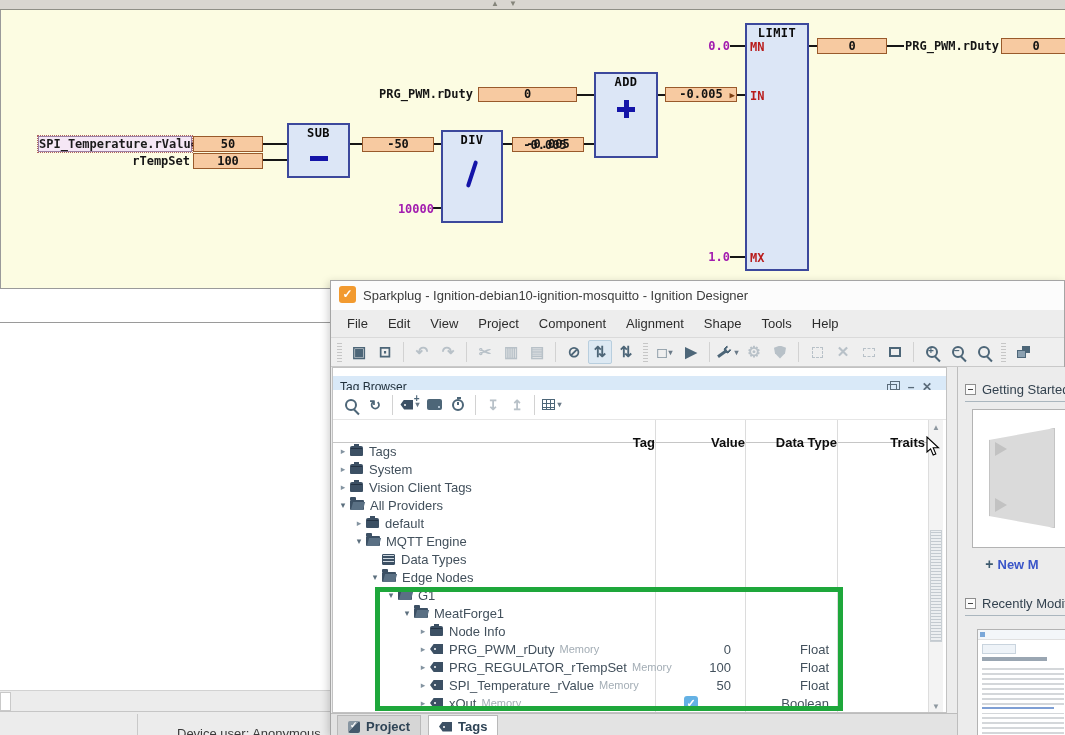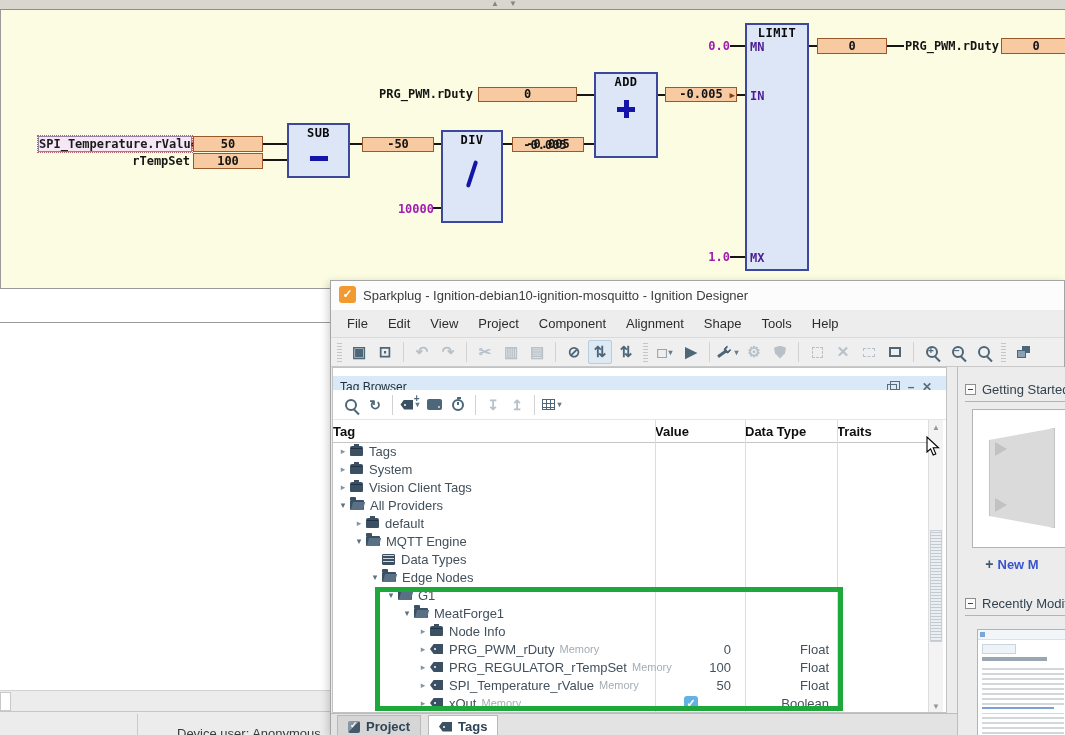--- a/index.html
+++ b/index.html
@@ -21,21 +21,21 @@
   .vbox{position:absolute;background:#f7caa1;border:1px solid #995a2b;box-sizing:border-box;
         font:bold 12px "DejaVu Sans Mono",monospace;color:#131313;text-align:center;line-height:14px}
   .spibox{position:absolute;background:#f5e7f5;border:1px solid #9a7fa5;outline:1px dotted #b06060;
         box-sizing:border-box;font:bold 12px "DejaVu Sans Mono",monospace;color:#1b1b1b;text-align:center;line-height:14px}
   .blk{position:absolute;background:#dce6f6;border:2px solid #3c489c;box-sizing:border-box}
   .blk-t{position:absolute;left:0;right:0;top:1px;text-align:center;
          font:bold 12px "DejaVu Sans Mono",monospace;color:#0a0a0a;letter-spacing:.5px}
   .wire{position:absolute;background:#161616;height:2px}
   .flabel{position:absolute;font:bold 12px "DejaVu Sans Mono",monospace;color:#161616;white-space:nowrap}
   .clab{color:#a21caf}
-  .pin{position:absolute;left:3px;font:bold 12px "DejaVu Sans Mono",monospace;color:#4c1d95}
+  .pin{position:absolute;left:3px;font:bold 12px "DejaVu Sans Mono",monospace;color:#b91c1c}
   .cont{position:absolute;right:1px;top:2px;font-size:9px;line-height:10px;color:#7d3f12}
   .op-minus{position:absolute;left:50%;top:31px;transform:translateX(-50%);width:18px;height:5px;background:#1414a8}
   .op-plus{position:absolute;left:50%;top:26px;transform:translateX(-50%);width:18px;height:18px}
   .op-plus::before{content:"";position:absolute;left:0;top:7px;width:18px;height:5px;background:#1414a8}
   .op-plus::after{content:"";position:absolute;left:7px;top:0;width:5px;height:18px;background:#1414a8}
   .op-slash{position:absolute;left:50%;top:28px;transform:translateX(-50%) rotate(18deg);width:4px;height:28px;background:#1414a8;border-radius:2px}
 
   
   #win{left:330px;top:280px;width:735px;height:455px;background:#ececec;border:1px solid #a5a5a5;
        box-sizing:border-box;box-shadow:-2px 2px 8px rgba(0,0,0,.18)}
@@ -105,21 +105,21 @@
   #tagpanel{left:1px;top:86px;width:615px;height:346px;background:#fff;border:1px solid #c2c2c2;box-sizing:border-box}
   #tptitle{left:0;top:8px;right:0;height:22px;background:#d9e9f8;border-bottom:1px solid #bcd2e6}
   #tptitletext{position:absolute;left:7px;top:4px;font-size:12px;color:#20303c}
   .tp-ic{position:absolute;top:2px;width:16px;height:17px;display:flex;align-items:center;justify-content:center;
          color:#5a6b7a;font-size:12px;font-weight:bold}
   #tpbar{left:0;top:22px;right:0;height:30px;background:#fff;border-bottom:1px solid #e6e6e6;
          display:flex;align-items:center;padding-left:6px;box-sizing:border-box}
   #tptable{left:0;top:52px;right:0;bottom:0;background:#fff;overflow:hidden}
   #tphead{position:absolute;left:0;top:0;width:594px;height:22px;border-bottom:1px solid #c6c6c6;
           font-weight:bold;font-size:13px;color:#0e0e0e}
-  .hc{position:absolute;top:4px;text-align:left}
+  .hc{position:absolute;top:15px;text-align:right}
   .cl{position:absolute;top:0;width:1px;height:292px;background:#dcdcdc}
   #rows{position:absolute;left:0;top:22px;width:594px}
   .row{position:relative;height:18px;display:flex;align-items:center;font-size:13px;color:#42505c;white-space:nowrap}
   .exp{width:12px;font-size:9px;text-align:center;flex:none}
   .exp.c{color:#8494a1}.exp.o{color:#5c6f7e}
   .ticon{margin:0 3px 0 1px;flex:none;display:inline-block}
   .lbl{margin-left:3px}
   .sfx{margin-left:5px;font-size:11px;color:#a3adb5}
   .cell-v{position:absolute;left:322px;width:76px;text-align:right;top:2px}
   .cell-t{position:absolute;left:412px;width:84px;text-align:right;top:2px}

